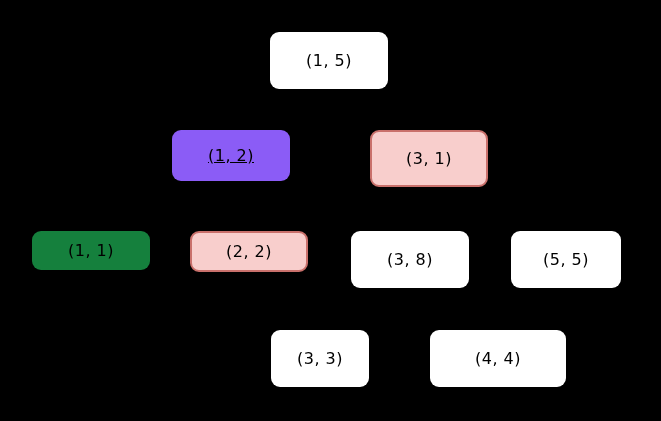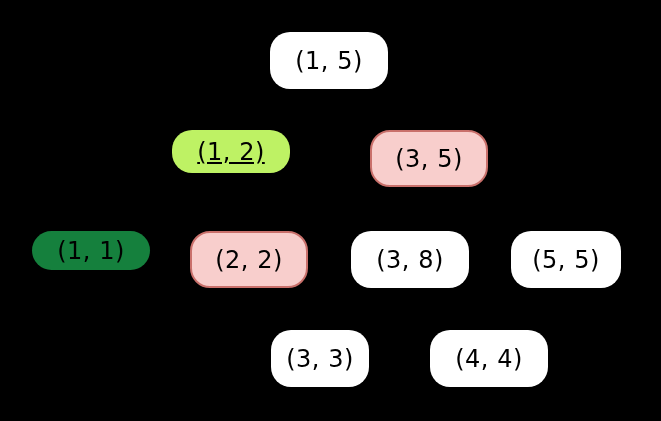--- a/index.html
+++ b/index.html
@@ -14,35 +14,35 @@
     background: #000000;
     overflow: hidden;
     font-family: "DejaVu Sans", "Liberation Sans", sans-serif;
   }
   .node {
     position: absolute;
     box-sizing: border-box;
     display: flex;
     align-items: center;
     justify-content: center;
-    border-radius: 20px;
-    font-size: 24px;
+    border-radius: 9px;
+    font-size: 16px;
     line-height: 1;
     letter-spacing: 0.5px;
     white-space: nowrap;
   }
 </style>
 </head>
 <body>
 
 <div id="stage">
   <div id="nodes">
       <div class="node" style="left: 270px; top: 32px; width: 118px; height: 57px; background: rgb(255, 255, 255); color: rgb(0, 0, 0);">(1, 5)</div>
-      <div class="node" style="left: 172px; top: 130px; width: 118px; height: 43px; background: #bef264; color: rgb(0, 0, 0); text-decoration: underline;">(1, 2)</div>
-      <div class="node" style="left: 370px; top: 130px; width: 118px; height: 57px; background: rgb(248, 206, 204); border: 2px solid rgb(201, 112, 107); color: rgb(0, 0, 0);">(3, 5)</div>
+      <div class="node" style="left: 172px; top: 130px; width: 118px; height: 51px; background: #8b5cf6; color: rgb(0, 0, 0); text-decoration: underline;">(1, 2)</div>
+      <div class="node" style="left: 370px; top: 130px; width: 118px; height: 57px; background: rgb(248, 206, 204); border: 2px solid rgb(201, 112, 107); color: rgb(0, 0, 0);">(3, 1)</div>
       <div class="node" style="left: 32px; top: 231px; width: 118px; height: 39px; background: #15803d; color: rgb(0, 0, 0);">(1, 1)</div>
-      <div class="node" style="left: 190px; top: 231px; width: 118px; height: 57px; background: rgb(248, 206, 204); border: 2px solid rgb(201, 112, 107); color: rgb(0, 0, 0);">(2, 2)</div>
+      <div class="node" style="left: 190px; top: 231px; width: 118px; height: 41px; background: rgb(248, 206, 204); border: 2px solid rgb(201, 112, 107); color: rgb(0, 0, 0);">(2, 2)</div>
       <div class="node" style="left: 351px; top: 231px; width: 118px; height: 57px; background: rgb(255, 255, 255); color: rgb(0, 0, 0);">(3, 8)</div>
       <div class="node" style="left: 511px; top: 231px; width: 110px; height: 57px; background: rgb(255, 255, 255); color: rgb(0, 0, 0);">(5, 5)</div>
       <div class="node" style="left: 271px; top: 330px; width: 98px; height: 57px; background: rgb(255, 255, 255); color: rgb(0, 0, 0);">(3, 3)</div>
-      <div class="node" style="left: 430px; top: 330px; width: 118px; height: 57px; background: rgb(255, 255, 255); color: rgb(0, 0, 0);">(4, 4)</div>
+      <div class="node" style="left: 430px; top: 330px; width: 136px; height: 57px; background: rgb(255, 255, 255); color: rgb(0, 0, 0);">(4, 4)</div>
     </div>
 </div>
 
 </body></html>

